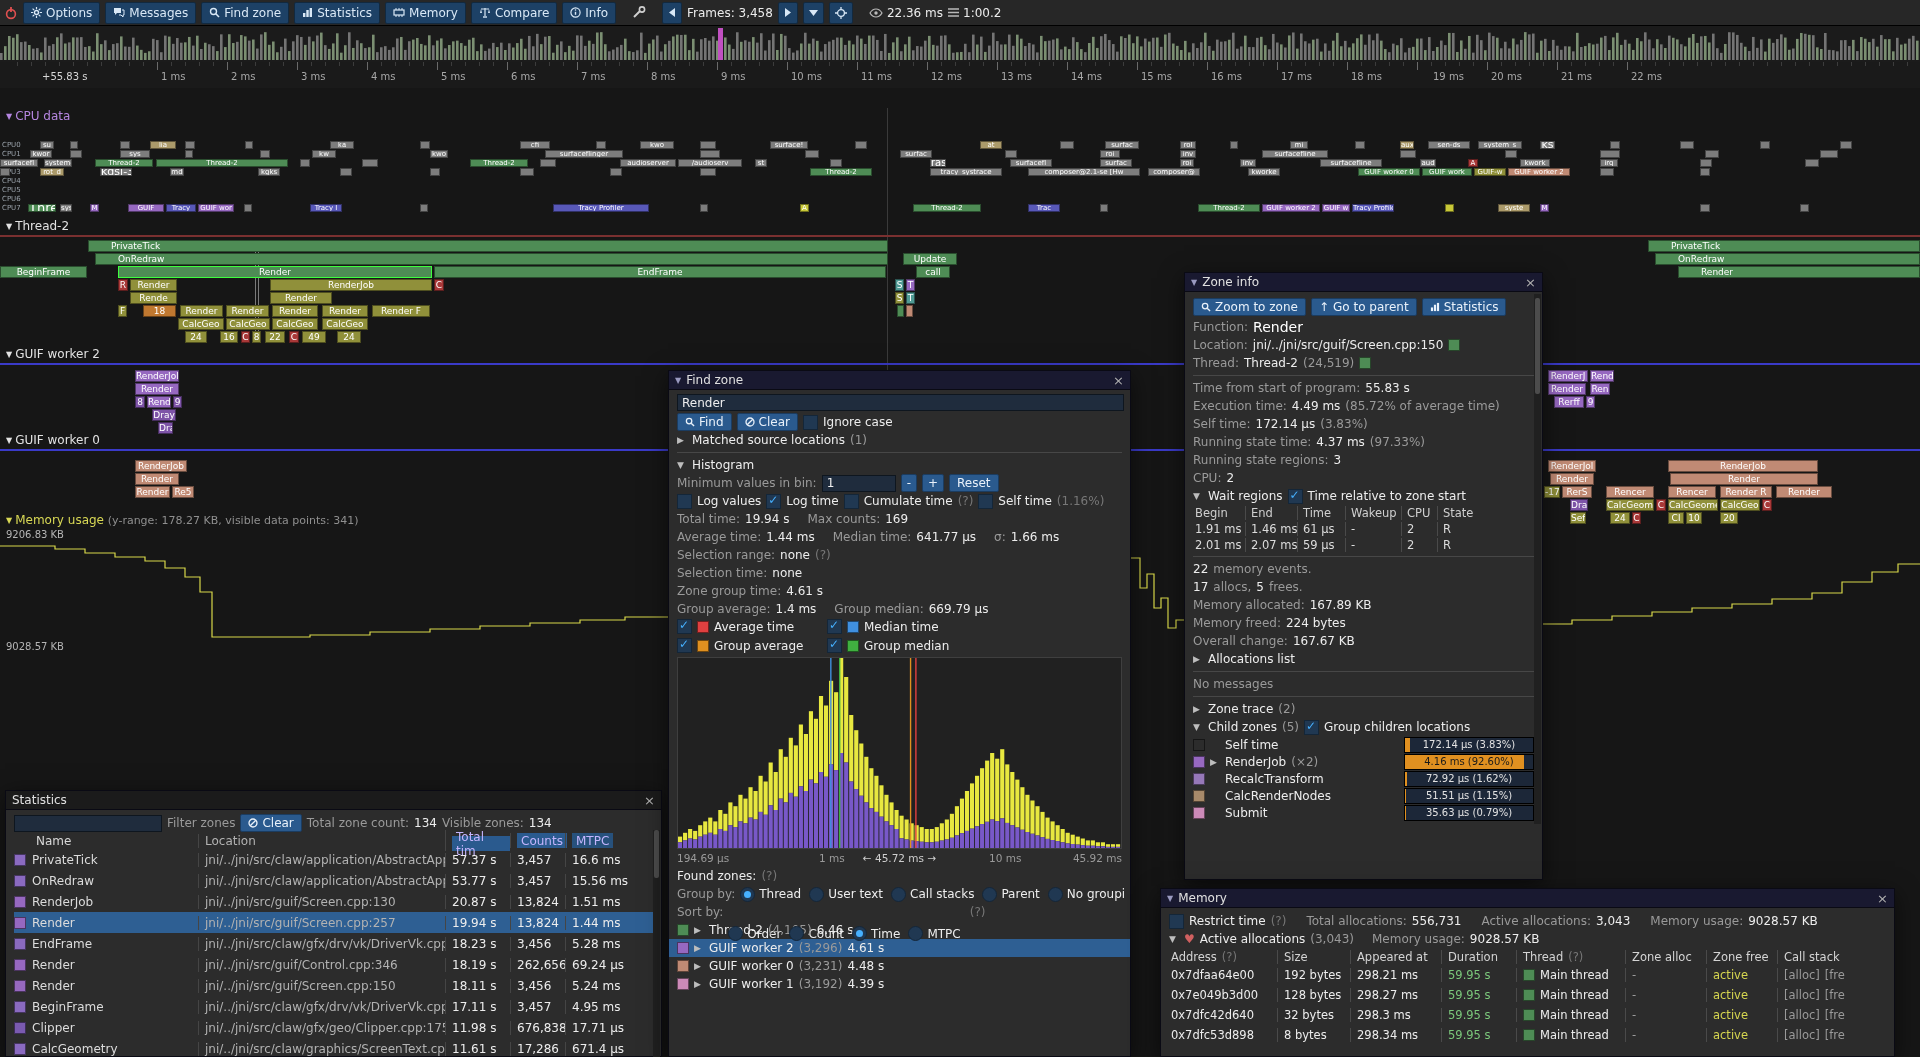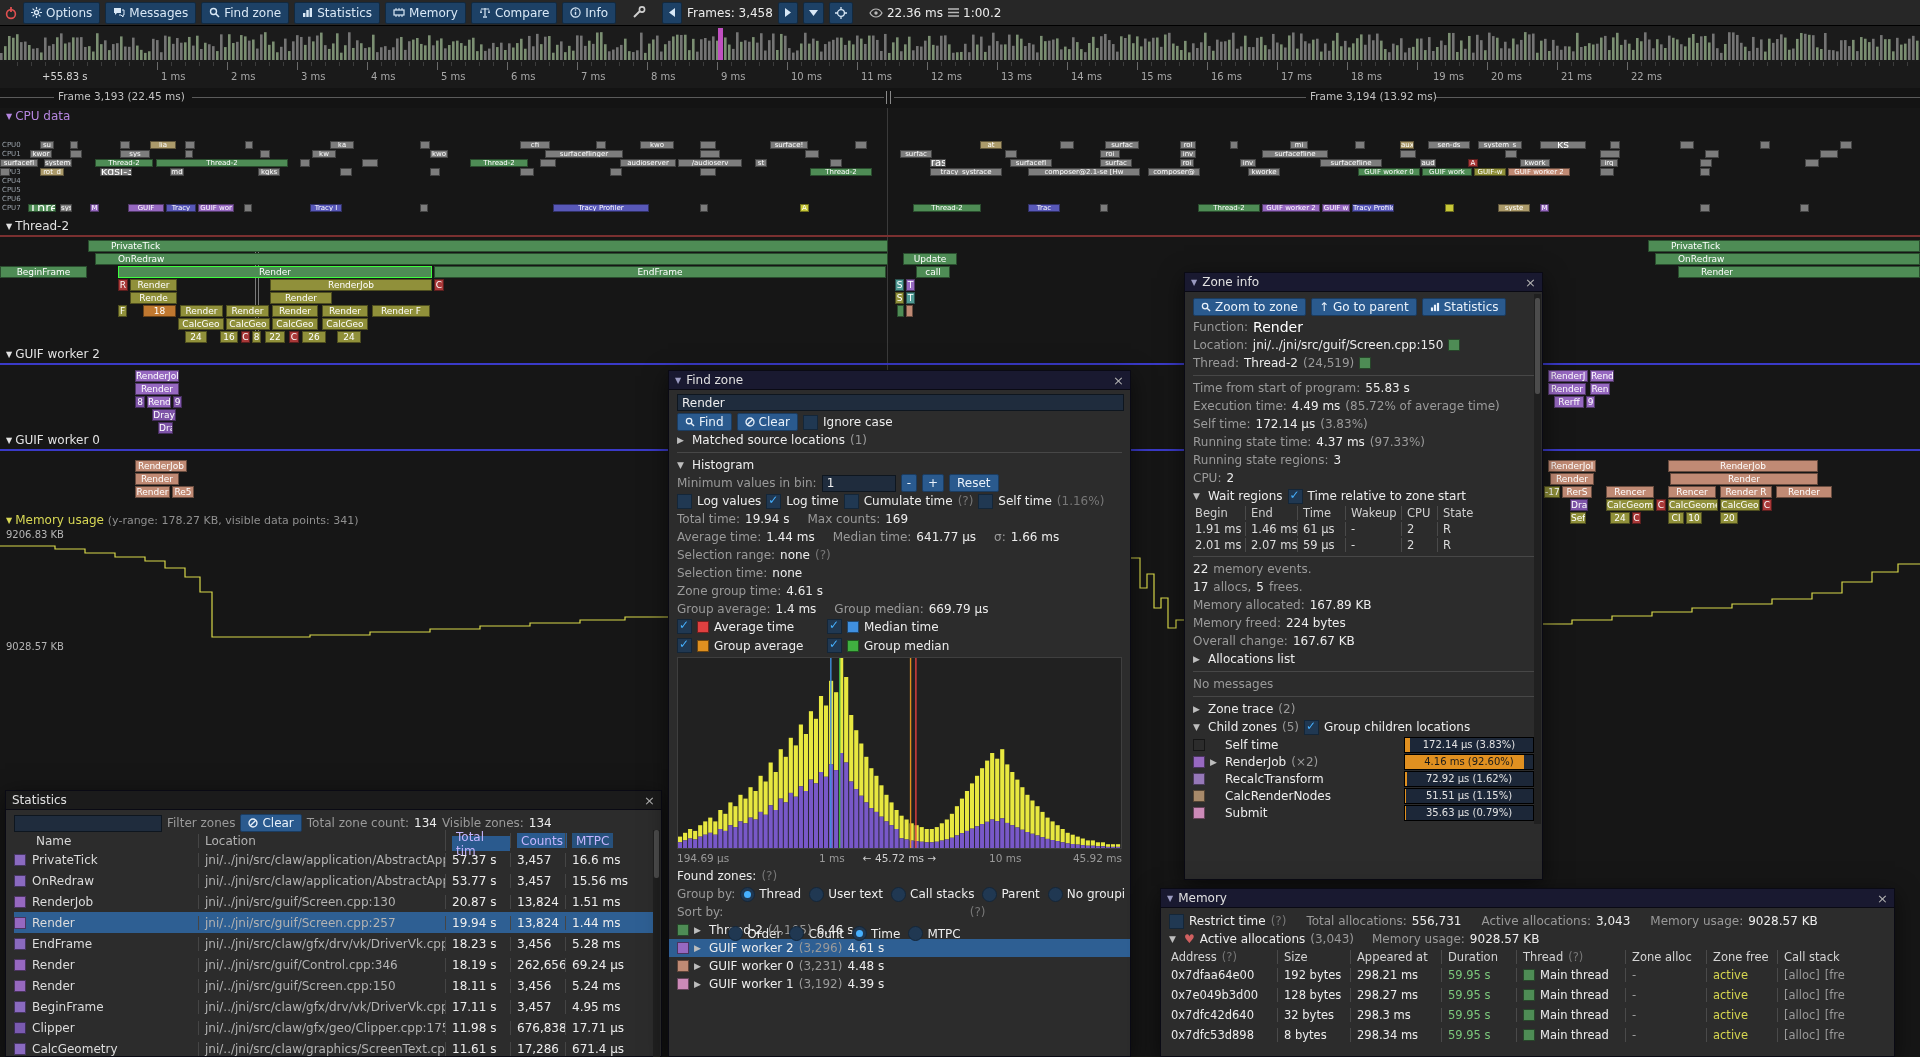--- a/index.html
+++ b/index.html
@@ -916,30 +916,20 @@
       <div class="tickmaj" style="left: 1417px;"></div>
       <span class="ticklab" style="left: 1421px; margin-left: 12px;">19 ms</span>
       <div class="tickmaj" style="left: 1487px;"></div>
       <span class="ticklab" style="left: 1491px;">20 ms</span>
       <div class="tickmaj" style="left: 1557px;"></div>
       <span class="ticklab" style="left: 1561px;">21 ms</span>
       <div class="tickmaj" style="left: 1627px;"></div>
       <span class="ticklab" style="left: 1631px;">22 ms</span>
     </div>
 
-  <div id="framebar">
-    <div class="fline" style="left:0;width:54px;"></div>
-    <span class="flabel" style="left:58px;">Frame 3,193 (22.45 ms)</span>
-    <div class="fline" style="left:192px;width:692px;"></div>
-    <div class="fdiv" style="left:886px;"></div>
-    <div class="fdiv" style="left:890px;"></div>
-    <div class="fline" style="left:894px;width:412px;"></div>
-    <span class="flabel" style="left:1310px;">Frame 3,194 (13.92 ms)</span>
-    <div class="fline" style="left:1436px;width:484px;"></div>
-  </div>
 
   <div id="timeline">
     <div id="framelinev"></div>
     <div class="ghostline" style="left:255px;"></div>
     <div class="ghostline" style="left:258px;"></div>
 
     <div class="sechead cpuhead" style="left:6px;top:109px;"><span class="car">▼</span><span>CPU data</span></div>
     <div id="cpu-labels">
         <div class="cpulab" style="top: 141px;">CPU0</div>
         <div class="cpulab" style="top: 150px;">CPU1</div>
@@ -987,21 +977,21 @@
         <div class="zone z-tan" style="left: 980px; top: 141px; width: 22px; height: 8px; font-size: 7px; line-height: 6px;">at</div>
         <div class="zone z-gray" style="left: 1060px; top: 141px; width: 14px; height: 8px; font-size: 7px; line-height: 6px;"></div>
         <div class="zone z-gray" style="left: 1105px; top: 141px; width: 34px; height: 8px; font-size: 7px; line-height: 6px;">surfac</div>
         <div class="zone z-gray" style="left: 1180px; top: 141px; width: 16px; height: 8px; font-size: 7px; line-height: 6px;">rol</div>
         <div class="zone z-gray" style="left: 1230px; top: 141px; width: 8px; height: 8px; font-size: 7px; line-height: 6px;"></div>
         <div class="zone z-gray" style="left: 1290px; top: 141px; width: 18px; height: 8px; font-size: 7px; line-height: 6px;">mi</div>
         <div class="zone z-gray" style="left: 1355px; top: 141px; width: 10px; height: 8px; font-size: 7px; line-height: 6px;"></div>
         <div class="zone z-tan" style="left: 1400px; top: 141px; width: 14px; height: 8px; font-size: 7px; line-height: 6px;">aux-</div>
         <div class="zone z-gray" style="left: 1428px; top: 141px; width: 42px; height: 8px; font-size: 7px; line-height: 6px;">sen-ds</div>
         <div class="zone z-gray" style="left: 1478px; top: 141px; width: 44px; height: 8px; font-size: 7px; line-height: 6px;">system_s</div>
-        <div class="zone z-gray" style="left: 1540px; top: 141px; width: 46px; height: 8px; font-size: 11px; line-height: 6px; text-align: center;">ks</div>
+        <div class="zone z-gray" style="left: 1540px; top: 141px; width: 15px; height: 8px; font-size: 11px; line-height: 6px; text-align: center;">ks</div>
         <div class="zone z-gray" style="left: 1610px; top: 141px; width: 10px; height: 8px; font-size: 7px; line-height: 6px;"></div>
         <div class="zone z-gray" style="left: 1680px; top: 141px; width: 14px; height: 8px; font-size: 7px; line-height: 6px;"></div>
         <div class="zone z-gray" style="left: 1760px; top: 141px; width: 10px; height: 8px; font-size: 7px; line-height: 6px;"></div>
         <div class="zone z-gray" style="left: 1840px; top: 141px; width: 12px; height: 8px; font-size: 7px; line-height: 6px;"></div>
         <div class="zone z-gray" style="left: 30px; top: 150px; width: 22px; height: 8px; font-size: 7px; line-height: 6px;">kwor</div>
         <div class="zone z-gray" style="left: 70px; top: 150px; width: 12px; height: 8px; font-size: 7px; line-height: 6px;"></div>
         <div class="zone z-gray" style="left: 120px; top: 150px; width: 30px; height: 8px; font-size: 7px; line-height: 6px;">sys</div>
         <div class="zone z-gray" style="left: 185px; top: 150px; width: 8px; height: 8px; font-size: 7px; line-height: 6px;"></div>
         <div class="zone z-gray" style="left: 260px; top: 150px; width: 10px; height: 8px; font-size: 7px; line-height: 6px;"></div>
         <div class="zone z-gray" style="left: 312px; top: 150px; width: 24px; height: 8px; font-size: 7px; line-height: 6px;">kw</div>
@@ -1120,21 +1110,21 @@
         <div class="zone z-olive" style="left: 178px; top: 318px; width: 46px; height: 12px; font-size: 9px; line-height: 10px;">CalcGeo</div>
         <div class="zone z-olive" style="left: 226px; top: 318px; width: 44px; height: 12px; font-size: 9px; line-height: 10px;">CalcGeo</div>
         <div class="zone z-olive" style="left: 272px; top: 318px; width: 46px; height: 12px; font-size: 9px; line-height: 10px;">CalcGeo</div>
         <div class="zone z-olive" style="left: 322px; top: 318px; width: 46px; height: 12px; font-size: 9px; line-height: 10px;">CalcGeo</div>
         <div class="zone z-olive" style="left: 185px; top: 331px; width: 22px; height: 12px; font-size: 9px; line-height: 10px;">24</div>
         <div class="zone z-olive" style="left: 220px; top: 331px; width: 18px; height: 12px; font-size: 9px; line-height: 10px;">16</div>
         <div class="zone z-red" style="left: 241px; top: 331px; width: 9px; height: 12px; font-size: 9px; line-height: 10px;">C</div>
         <div class="zone z-olive" style="left: 252px; top: 331px; width: 9px; height: 12px; font-size: 9px; line-height: 10px;">8</div>
         <div class="zone z-olive" style="left: 265px; top: 331px; width: 20px; height: 12px; font-size: 9px; line-height: 10px;">22</div>
         <div class="zone z-red" style="left: 289px; top: 331px; width: 10px; height: 12px; font-size: 9px; line-height: 10px;">C</div>
-        <div class="zone z-olive" style="left: 302px; top: 331px; width: 24px; height: 12px; font-size: 9px; line-height: 10px;">26</div>
+        <div class="zone z-olive" style="left: 302px; top: 331px; width: 24px; height: 12px; font-size: 9px; line-height: 10px;">49</div>
         <div class="zone z-olive" style="left: 337px; top: 331px; width: 24px; height: 12px; font-size: 9px; line-height: 10px;">24</div>
         <div class="zone z-purple" style="left: 135px; top: 370px; width: 44px; height: 12px; font-size: 9px; line-height: 10px;">RenderJol</div>
         <div class="zone z-purple" style="left: 1548px; top: 370px; width: 40px; height: 12px; font-size: 9px; line-height: 10px;">RenderJ</div>
         <div class="zone z-purple" style="left: 1590px; top: 370px; width: 24px; height: 12px; font-size: 9px; line-height: 10px;">Rend</div>
         <div class="zone z-purple" style="left: 135px; top: 383px; width: 44px; height: 12px; font-size: 9px; line-height: 10px;">Render</div>
         <div class="zone z-purple" style="left: 1548px; top: 383px; width: 38px; height: 12px; font-size: 9px; line-height: 10px;">Render</div>
         <div class="zone z-purple" style="left: 1590px; top: 383px; width: 20px; height: 12px; font-size: 9px; line-height: 10px;">Ren</div>
         <div class="zone z-violet" style="left: 135px; top: 396px; width: 10px; height: 12px; font-size: 9px; line-height: 10px;">8</div>
         <div class="zone z-purple" style="left: 147px; top: 396px; width: 24px; height: 12px; font-size: 9px; line-height: 10px;">Rend</div>
         <div class="zone z-violet" style="left: 173px; top: 396px; width: 9px; height: 12px; font-size: 9px; line-height: 10px;">9</div>

